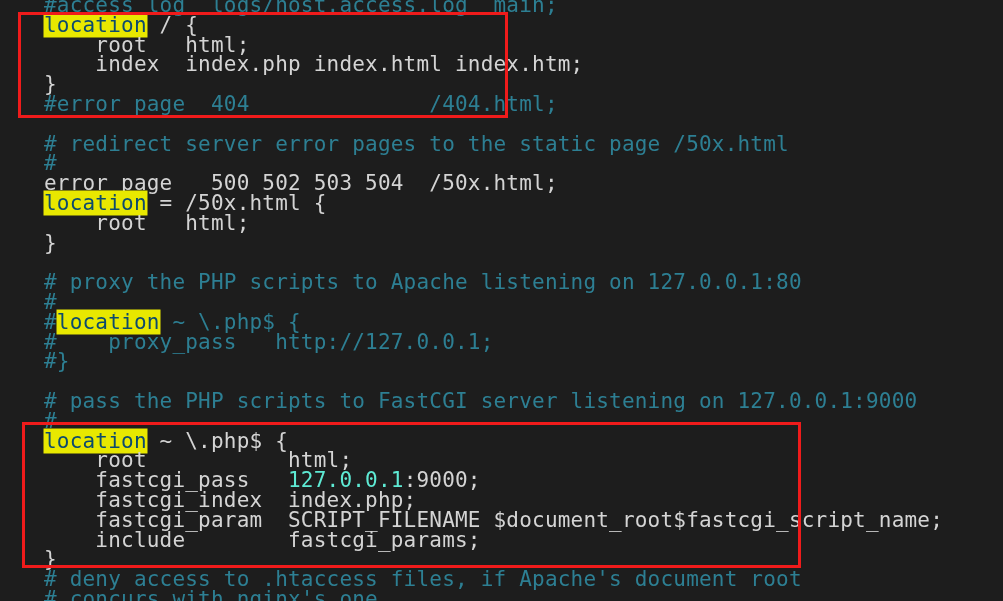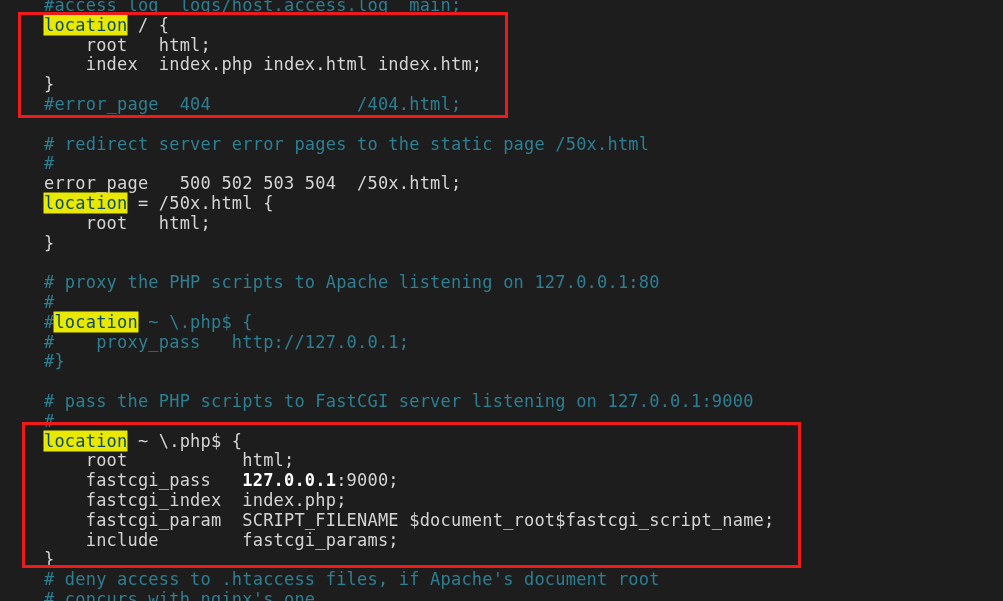--- a/index.html
+++ b/index.html
@@ -7,42 +7,42 @@
     padding: 0;
     background: #1d1d1d;
   }
   #screen {
     position: relative;
     width: 1003px;
     height: 601px;
     background: #1d1d1d;
     overflow: hidden;
     font-family: "DejaVu Sans Mono", "Liberation Mono", monospace;
-    font-size: 17px;
+    font-size: 21px;
     line-height: 19.8px;
     letter-spacing: 0.2px;
   }
   #code {
     position: absolute;
     left: 0;
     top: -4px;
     width: 1003px;
     padding: 0;
     white-space: pre;
   }
   .line {
     height: 19.8px;
     padding-left: 44px;
     white-space: pre;
     color: #cfcfcf;
   }
   
   .cmt   { color: #2d7f93; }
   .code  { color: #d4d4d4; }
-  .ip    { color: #ffffff; font-weight: bold; }
+  .ip    { color: #5eead4; }
   .hl {
     background: #e8e800;
     color: #0c4a6e;
     box-shadow: 0 0 0 0.5px #e8e800;
   }
   
   .redbox {
     position: absolute;
     border: 3px solid #ef1b1b;
     box-sizing: border-box;

